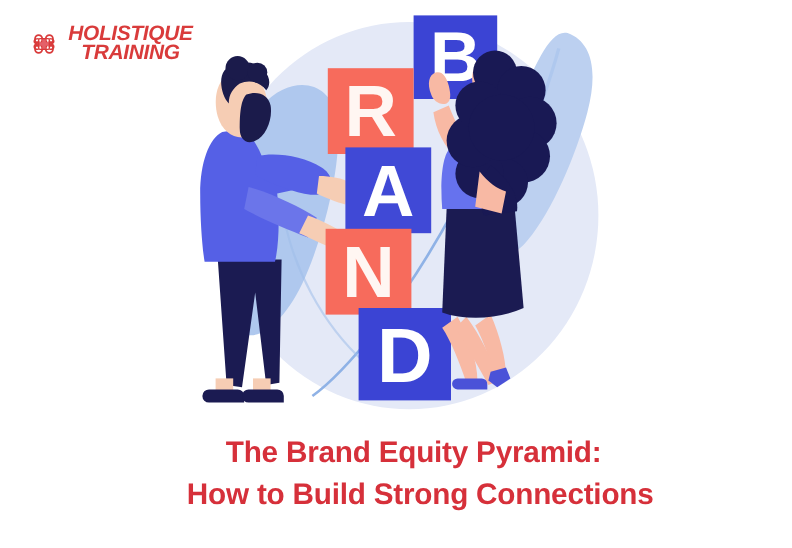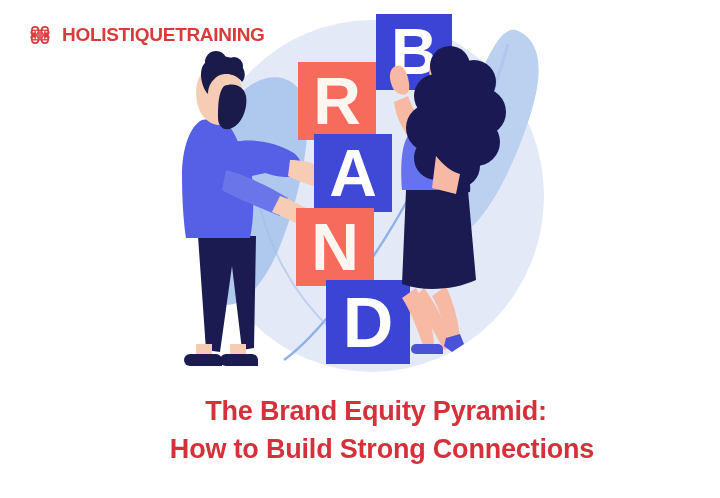--- a/index.html
+++ b/index.html
@@ -23,22 +23,23 @@
     position: absolute;
     left: 27px;
     top: 22px;
     display: flex;
     align-items: center;
     gap: 9px;
   }
   .logo-mark { width: 26px; height: 26px; display: block; }
   .logo-text {
     display: flex;
-    flex-direction: row;
+    flex-direction: column;
     line-height: 0.96;
+    font-style: italic;
   }
   .logo-line {
     font-family: "Liberation Sans", sans-serif;
     font-weight: bold;
     font-size: 19px;
     letter-spacing: -0.3px;
     color: #D93B3B;
   }
 
   

